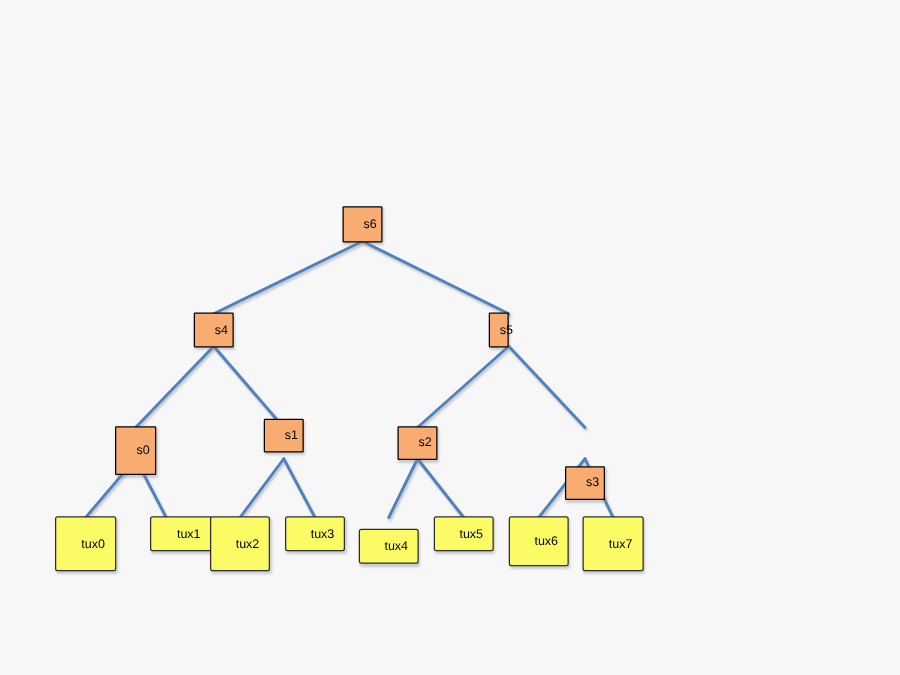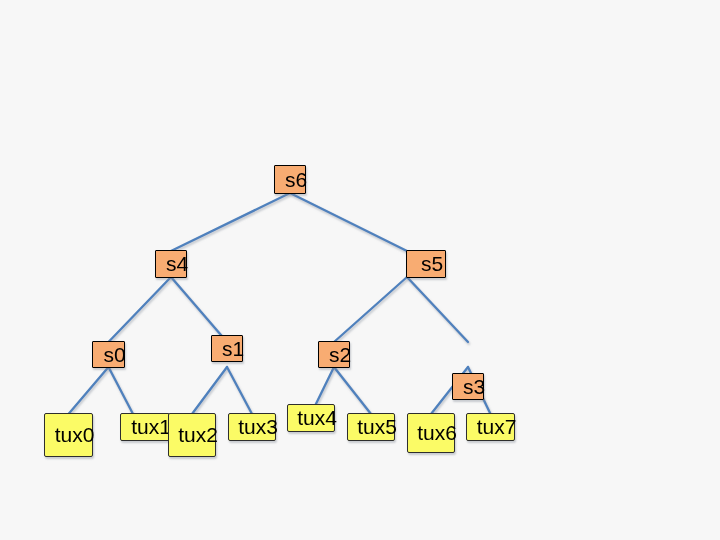--- a/index.html
+++ b/index.html
@@ -20,21 +20,21 @@
     left: 0;
     top: 0;
     z-index: 1;
   }
   .node {
     position: absolute;
     z-index: 2;
     display: flex;
     align-items: center;
     justify-content: center;
-    font-size: 21px;
+    font-size: 10px;
     color: #000;
     box-sizing: border-box;
     box-shadow: 1px 2px 2px rgba(130, 138, 150, 0.40);
     padding-left: 12px;
   }
   .node.internal {
     background: #f8ac72;
     border: 1.6px solid #000000;
     border-radius: 1px;
   }
@@ -69,29 +69,29 @@
       <line x1="334" y1="367" x2="311" y2="414"></line>
       <line x1="334" y1="367" x2="371" y2="414"></line>
       <line x1="468" y1="367" x2="431" y2="414"></line>
       <line x1="468" y1="367" x2="490.5" y2="414"></line>
     </g>
   </svg>
 
   <div class="node internal" style="left:274px; top:165px; width:32px; height:29px;">s6</div>
 
   <div class="node internal" style="left:155px; top:250px; width:32px; height:28px;">s4</div>
-  <div class="node internal" style="left:406px; top:250px; width:40px; height:28px;">s5</div>
+  <div class="node internal" style="left:391px; top:250px; width:16px; height:28px;">s5</div>
 
-  <div class="node internal" style="left:92px;  top:341px; width:33px; height:27px;">s0</div>
+  <div class="node internal" style="left:92px;  top:341px; width:33px; height:39px;">s0</div>
   <div class="node internal" style="left:211px; top:335px; width:32px; height:27px;">s1</div>
   <div class="node internal" style="left:318px; top:341px; width:32px; height:27px;">s2</div>
   <div class="node internal" style="left:452px; top:341px; width:32px; height:27px;margin-top:32px;">s3</div>
 
   <div class="node leaf" style="left:44px;  top:413px; width:49px; height:44px;">tux0</div>
   <div class="node leaf" style="left:120px; top:413px; width:50px; height:28px;">tux1</div>
   <div class="node leaf" style="left:168px; top:413px; width:48px; height:44px;">tux2</div>
   <div class="node leaf" style="left:228px; top:413px; width:48px; height:28px;">tux3</div>
-  <div class="node leaf" style="left:287px; top:404px; width:48px; height:28px;">tux4</div>
+  <div class="node leaf" style="left:287px; top:423px; width:48px; height:28px;">tux4</div>
   <div class="node leaf" style="left:347px; top:413px; width:48px; height:28px;">tux5</div>
   <div class="node leaf" style="left:407px; top:413px; width:48px; height:40px;">tux6</div>
-  <div class="node leaf" style="left:466px; top:413px; width:49px; height:28px;text-align:center;">tux7</div>
+  <div class="node leaf" style="left:466px; top:413px; width:49px; height:44px;text-align:center;">tux7</div>
 
 </div>
 
 </body></html>

